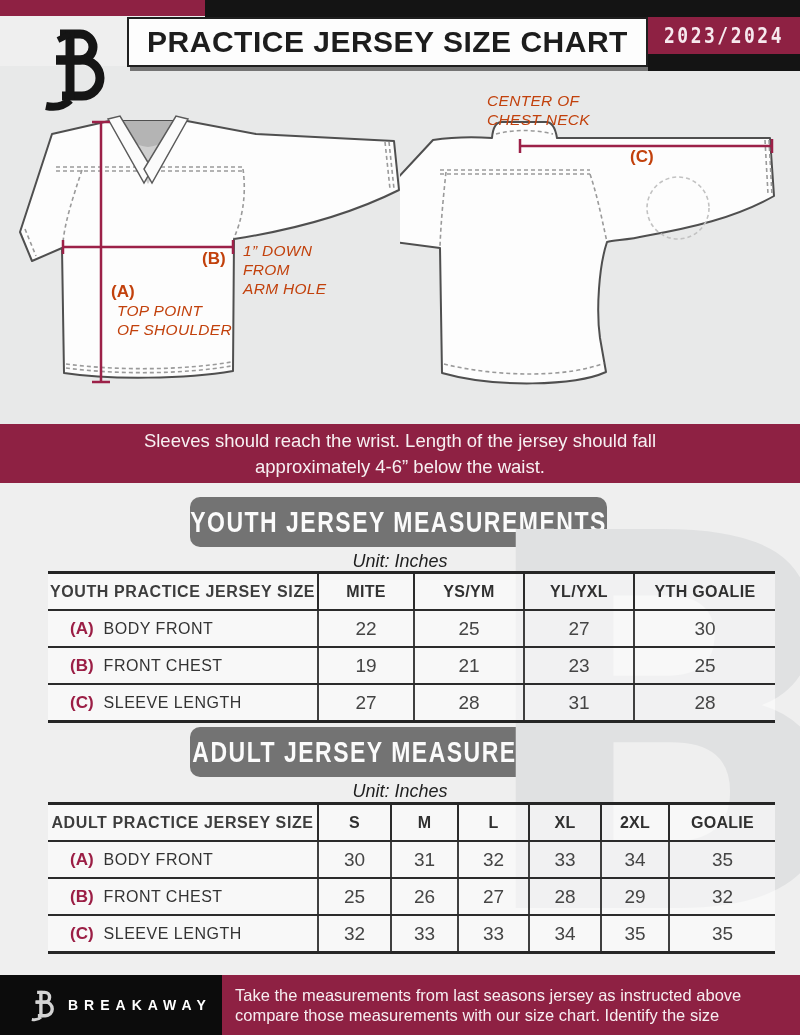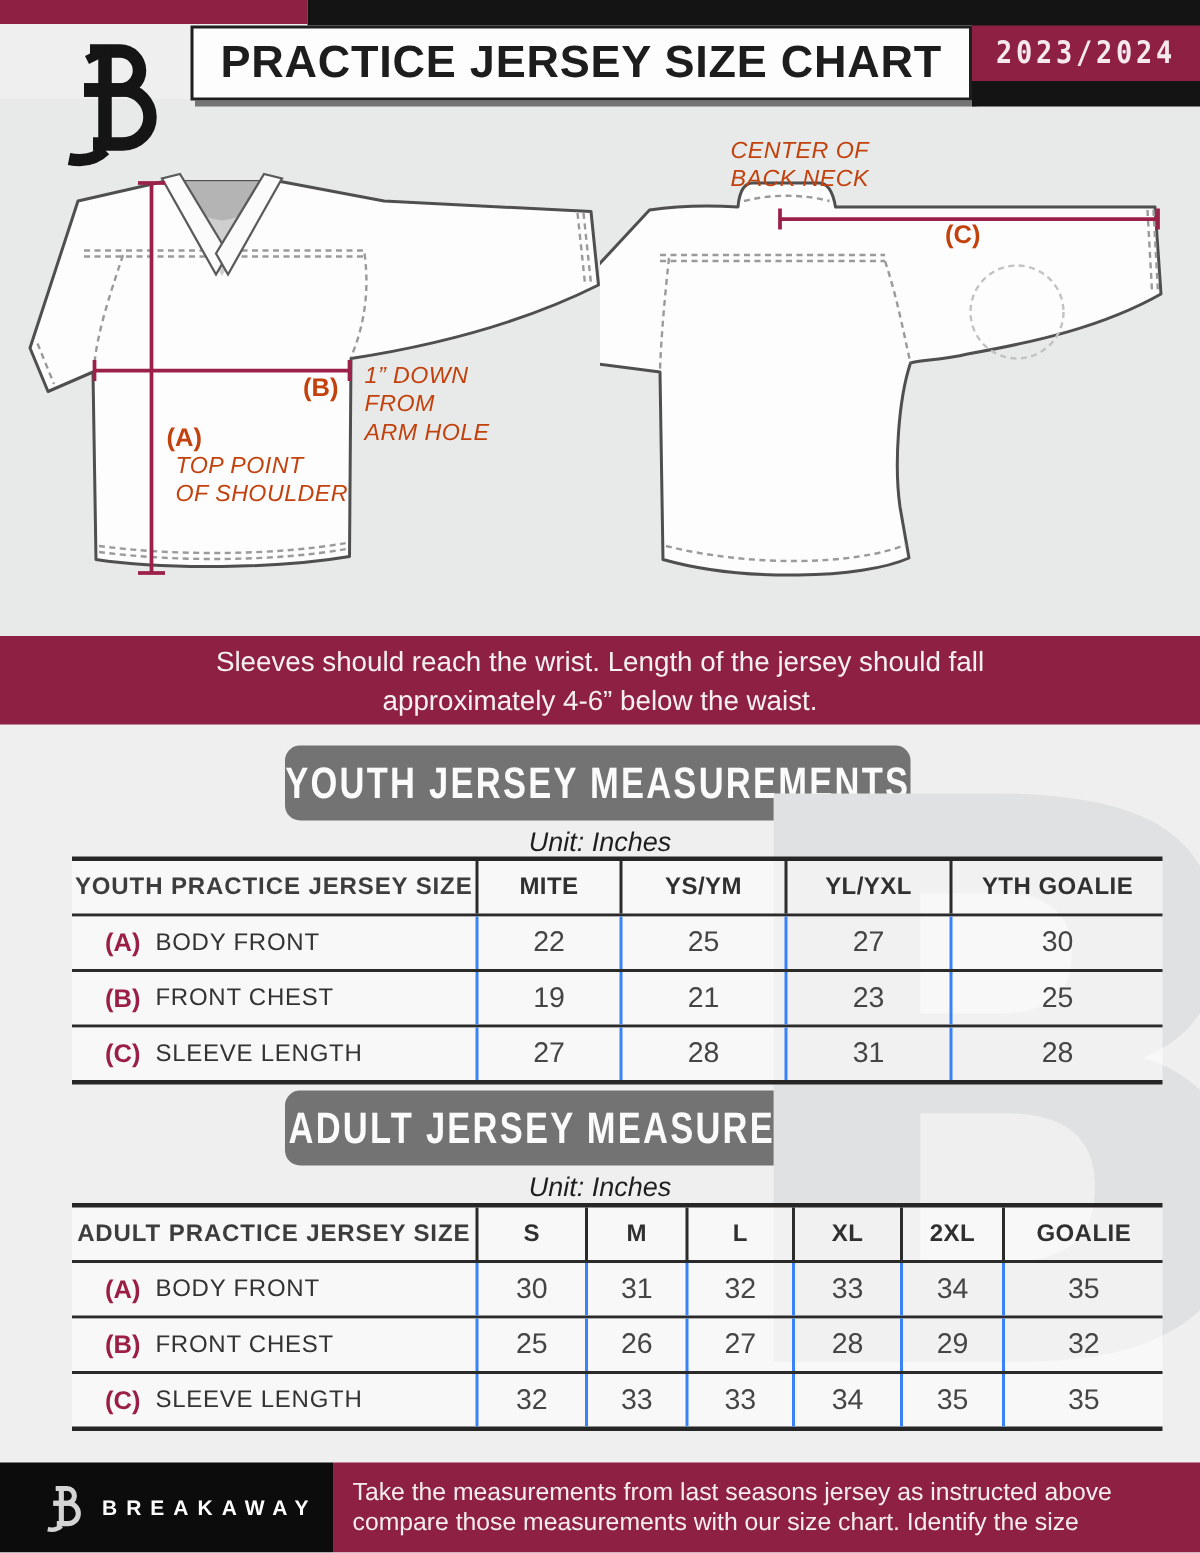--- a/index.html
+++ b/index.html
@@ -51,21 +51,21 @@
   .unit { position:absolute; left:0; width:800px; text-align:center; font-style:italic; font-size:18px; font-weight:500; color:#1e1e1e; }
   
   .size-table { position:absolute; left:48px; width:727px; z-index:2; }
   .t-row { display:grid; border-bottom:2px solid #2b2b2b; background:rgba(255,255,255,.55); }
   .t-row.head { border-top:3px solid #262626; }
   .t-row:last-child { border-bottom:3px solid #262626; }
   .youth .t-row { grid-template-columns:269px 96px 110px 110px 142px; }
   .adult .t-row { grid-template-columns:269px 73px 67px 71px 72px 68px 107px; }
   .cell { height:35px; display:flex; align-items:center; justify-content:center; }
   .t-row.head .cell { height:35px; }
-  .cell.val { border-left:2px solid #3b82f6; font-size:19px; color:#454545; }
+  .cell.val { border-left:2px solid #404040; font-size:19px; color:#454545; }
   .cell.colhead { border-left:2px solid #2b2b2b; font-weight:bold; font-size:16px; color:#303030; letter-spacing:.3px; }
   .cell.rowlabel { justify-content:flex-start; padding-left:22px; }
   .cell.sizehead { font-size:16px; font-weight:700; color:#3d3d3d; letter-spacing:.6px; }
   .rowkey { color:#9b1e45; font-weight:bold; font-size:17px; margin-right:10px; }
   .rowtext { font-size:16px; font-weight:500; color:#333; letter-spacing:.5px; }
   
   .watermark {
     position:absolute; left:468px; top:468px; z-index:1;
     font-family:"DejaVu Sans", sans-serif; font-weight:bold; font-size:520px;
     color:#e0e1e2; line-height:1; user-select:none;
@@ -153,21 +153,21 @@
     <circle cx="278" cy="138" r="31" fill="none" stroke="#c2c2c2" stroke-width="1.6" stroke-dasharray="4 3"></circle>
     <g stroke="#9c2148" stroke-width="2.5">
       <line x1="120" y1="76" x2="372" y2="76"></line>
       <line x1="120" y1="69" x2="120" y2="83"></line>
       <line x1="372" y1="69" x2="372" y2="83"></line>
     </g>
   </svg>
 
   <div class="ann ann-desc" style="left:487px;top:91px">
     <div>CENTER OF</div>
-    <div>BACK NECK</div>
+    <div>CHEST NECK</div>
   </div>
   <div class="ann ann-key" style="left:630px;top:147px">(C)</div>
 
   <div class="ann ann-key" style="left:202px;top:249px">(B)</div>
   <div class="ann ann-desc" style="left:243px;top:241px">
     <div>1” DOWN</div>
     <div>FROM</div>
     <div>ARM HOLE</div>
   </div>
   <div class="ann ann-key" style="left:111px;top:282px">(A)</div>

